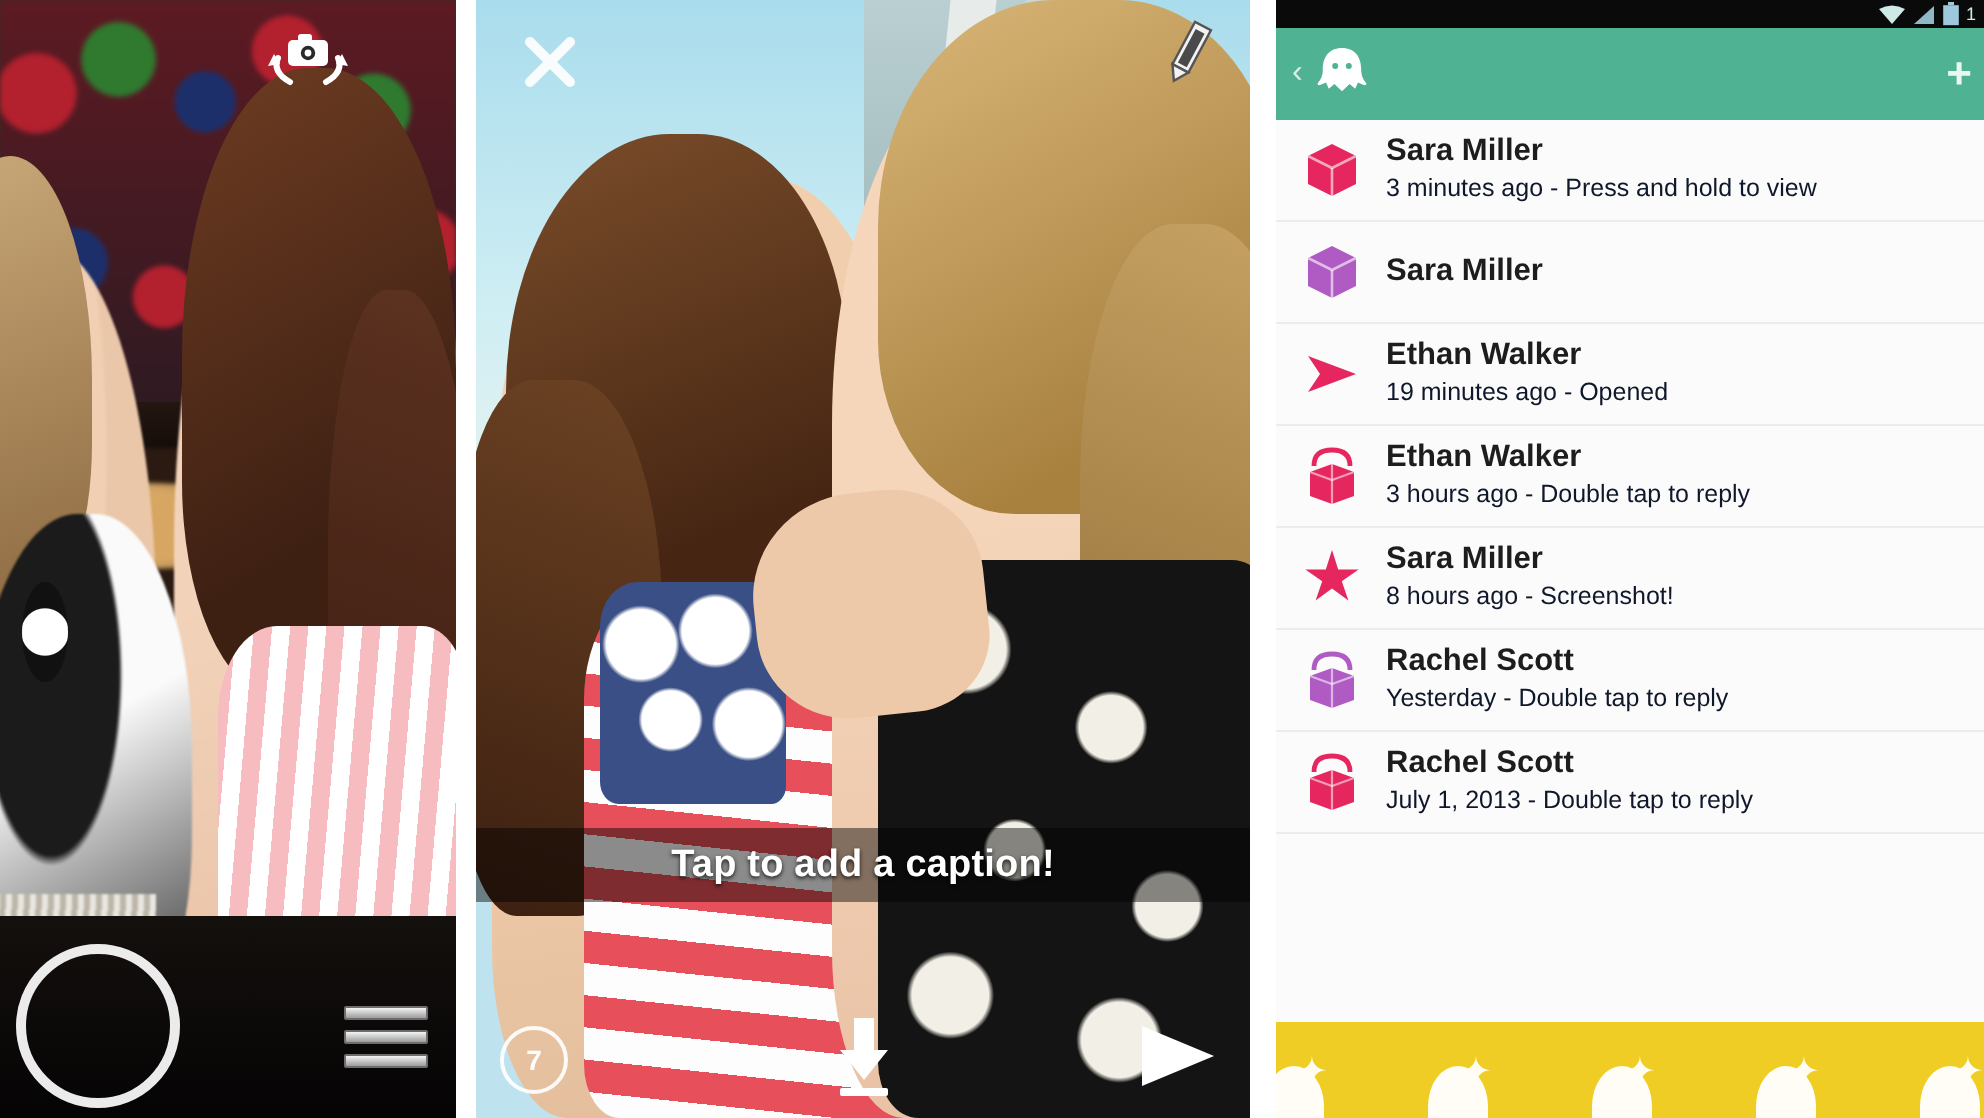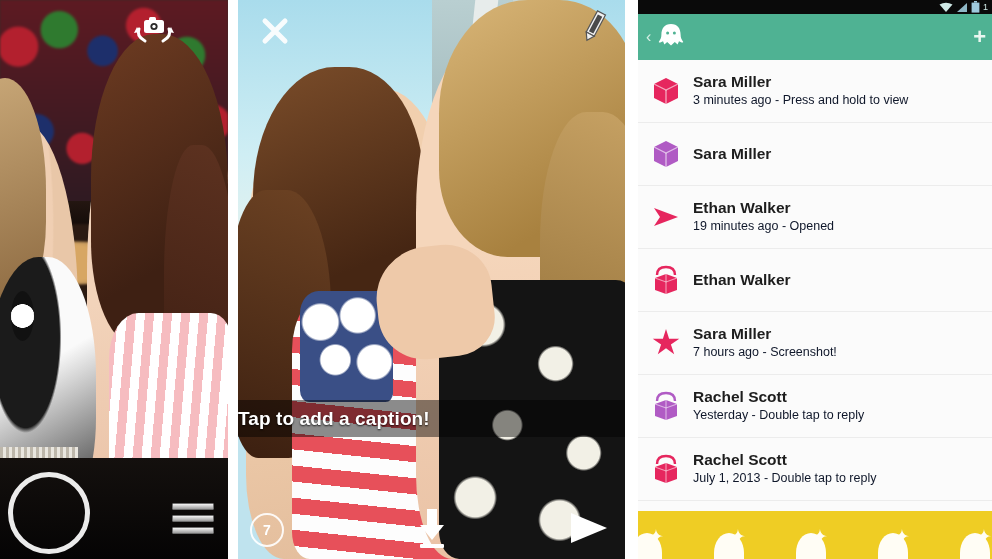--- a/index.html
+++ b/index.html
@@ -125,22 +125,22 @@
       radial-gradient(circle at 72% 62%, #f2f0e6 0 7%, transparent 8%),
       radial-gradient(circle at 18% 78%, #f2f0e6 0 7%, transparent 8%),
       radial-gradient(circle at 60% 86%, #f2f0e6 0 7%, transparent 8%),
       #141414; border-radius:18% 12% 6% 10%; }
   .photoM .arm { position:absolute; left:36%; top:44%; width:30%; height:20%;
     background:linear-gradient(160deg,#f0cdae,#dfb furthest); background:#eec9a9;
     border-radius:46% 40% 34% 40%; transform:rotate(-6deg); }
 
   .close-x { position:absolute; left:22px; top:16px; width:30px; height:30px; }
   .pencil  { position:absolute; right:16px; top:8px; width:30px; height:36px; }
-  .caption-bar { position:absolute; left:0; top:400px; width:100%; height:37px;
-    background:rgba(0,0,0,.45); display:flex; align-items:center; justify-content:flex-start; }
+  .caption-bar { position:absolute; left:0; top:414px; width:100%; height:37px;
+    background:rgba(0,0,0,.45); display:flex; align-items:center; justify-content:center; }
   .caption-bar span { color:#fff; font-size:19px; font-weight:bold;
     text-shadow:0 1px 2px rgba(0,0,0,.8); letter-spacing:.1px; }
   .timer { position:absolute; left:12px; bottom:12px; width:34px; height:34px;
     border-radius:50%; border:2px solid rgba(255,255,255,.9);
     display:flex; align-items:center; justify-content:center; }
   .timer span { color:#fff; font-size:14px; font-weight:bold; }
   .dl { position:absolute; left:50%; transform:translateX(-50%); bottom:10px;
     width:40px; height:42px; }
   .send { position:absolute; right:14px; bottom:14px; width:46px; height:34px; }
 
@@ -148,21 +148,21 @@
   .statusbar { height:14px; background:#0a0a0a; display:flex; align-items:center;
     justify-content:flex-end; padding-right:4px; gap:3px; }
   .appbar { height:46px; background:#4fb293; display:flex; align-items:center;
     gap:7px; padding-left:8px; position:relative; }
   .appbar .bk { color:#d6efe5; font-size:16px; line-height:1; }
   .appbar .title { color:#ffffff; font-size:27px; letter-spacing:-.5px;
     font-weight:normal; }
   .appbar .plus { position:absolute; right:6px; color:#eaf7f1; font-size:22px;
     font-weight:bold; line-height:1; }
   .list { background:#fbfbfb; }
-  .row { height:63px; display:flex; align-items:center; gap:12px;
+  .row { height:51px; display:flex; align-items:center; gap:12px;
     padding:0 10px 0 13px; border-bottom:1px solid #ececec; background:#fbfbfb; }
   .row .ic { width:30px; height:30px; flex:0 0 30px;
     display:flex; align-items:center; justify-content:center; }
   .row .txt { display:flex; flex-direction:column; gap:3px; min-width:0; }
   .row .nm { font-size:15.5px; font-weight:bold; color:#1d1d1d; line-height:1.08;
     white-space:nowrap; }
   .row .sb { font-size:12.5px; color:#0f172a; line-height:1.08; white-space:nowrap; }
   .yellowbar { position:absolute; left:0; bottom:0; width:100%; height:48px;
     background:#efcd24; overflow:hidden; }
   .yellowbar .sp { position:absolute; color:#fffdf2; font-size:19px; line-height:1; }
@@ -347,31 +347,32 @@
           <div class="ic">
             <svg viewBox="0 0 30 30" width="30" height="30">
       <path d="M4 13 L15 9 L26 13 L26 25 L15 29 L4 25 z" fill="#e6265e"></path>
       <path d="M15 9 L15 29" stroke="#ffffff" stroke-width="1.1" opacity=".55"></path>
       <path d="M4 13 L15 17 L26 13" fill="none" stroke="#ffffff" stroke-width="1.1" opacity=".55"></path>
       <path d="M6 10 Q6 2 15 2 Q24 2 24 10" fill="none" stroke="#e6265e" stroke-width="2.4"></path>
     </svg>
           </div>
           <div class="txt">
             <div class="nm">Ethan Walker</div>
+            <div class="sb">3 hours ago - Double tap to reply</div>
           </div>
         </div>
         <div class="row">
           <div class="ic">
             <svg viewBox="0 0 30 30" width="30" height="30">
       <polygon points="15.0,1.0 18.1,10.8 28.3,10.7 19.9,16.6 23.2,26.3 15.0,20.2 6.8,26.3 10.1,16.6 1.7,10.7 11.9,10.8 " fill="#e6265e"></polygon>
             </svg>
           </div>
           <div class="txt">
             <div class="nm">Sara Miller</div>
-            <div class="sb">7 hours ago - Screenshot!</div>
+            <div class="sb">8 hours ago - Screenshot!</div>
           </div>
         </div>
         <div class="row">
           <div class="ic">
             <svg viewBox="0 0 30 30" width="30" height="30">
       <path d="M4 13 L15 9 L26 13 L26 25 L15 29 L4 25 z" fill="#b05bc4"></path>
       <path d="M15 9 L15 29" stroke="#ffffff" stroke-width="1.1" opacity=".55"></path>
       <path d="M4 13 L15 17 L26 13" fill="none" stroke="#ffffff" stroke-width="1.1" opacity=".55"></path>
       <path d="M6 10 Q6 2 15 2 Q24 2 24 10" fill="none" stroke="#b05bc4" stroke-width="2.4"></path>
     </svg>

